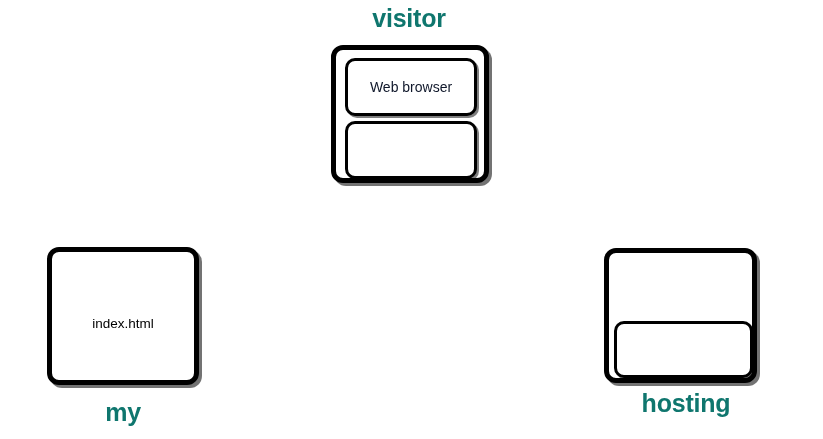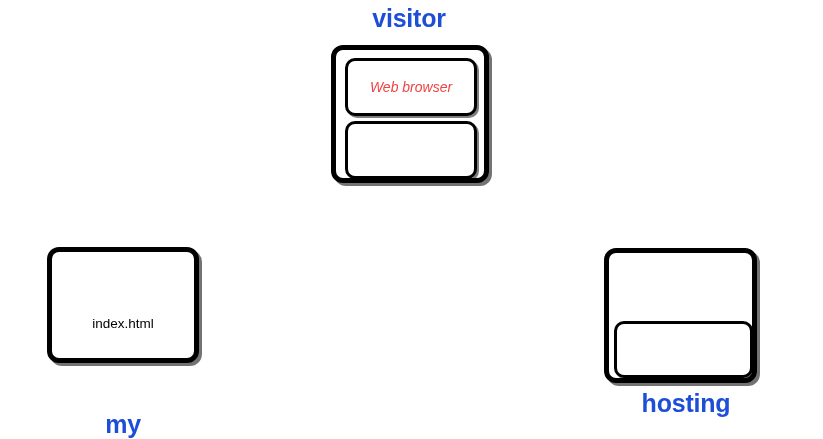--- a/index.html
+++ b/index.html
@@ -19,21 +19,21 @@
   }
 
   
   .group-label {
     position: absolute;
     font-family: "Liberation Sans", sans-serif;
     font-weight: bold;
     font-size: 25px;
     line-height: 1;
     letter-spacing: -0.2px;
-    color: #1d4ed8;
+    color: #0f766e;
     white-space: nowrap;
     text-align: center;
     transform: translateX(-50%);
   }
 
   
   .outer-box {
     position: absolute;
     box-sizing: border-box;
     background: #ffffff;
@@ -53,23 +53,22 @@
     display: flex;
     align-items: center;
     justify-content: center;
   }
 
   .inner-label {
     font-family: "Liberation Sans", sans-serif;
     font-weight: normal;
     font-size: 14px;
     line-height: 1;
-    color: #ef4444;
+    color: #0f172a;
     white-space: nowrap;
-    font-style: italic;
   }
 
   
   .node-box {
     position: absolute;
     box-sizing: border-box;
     background: #ffffff;
     border: 5px solid #000000;
     border-radius: 12px;
     box-shadow: 3px 3px 0 0 rgba(0,0,0,0.55);
@@ -87,22 +86,22 @@
   }
 
   
   
   #visitor-label   { left: 409px; top: 6px; }
   #visitor-outer   { left: 331px; top: 45px; width: 158px; height: 138px; }
   #visitor-browser { left: 9px;  top: 8px;  width: 132px; height: 58px; }
   #visitor-empty   { left: 9px;  top: 71px; width: 132px; height: 58px; }
 
   
-  #my-label  { left: 123px; top: 412px; }
-  #my-outer  { left: 47px;  top: 247px; width: 152px; height: 116px; }
+  #my-label  { left: 123px; top: 400px; }
+  #my-outer  { left: 47px;  top: 247px; width: 152px; height: 138px; }
   #my-text   { left: 0;     top: 65px; }
 
   
   #hosting-label  { left: 686px; top: 391px; text-align: right; }
   #hosting-outer  { left: 604px; top: 248px; width: 153px; height: 135px; }
   #hosting-inner  { left: 5px;   top: 68px;  width: 139px; height: 57px; }
 </style>
 </head>
 <body>
 

